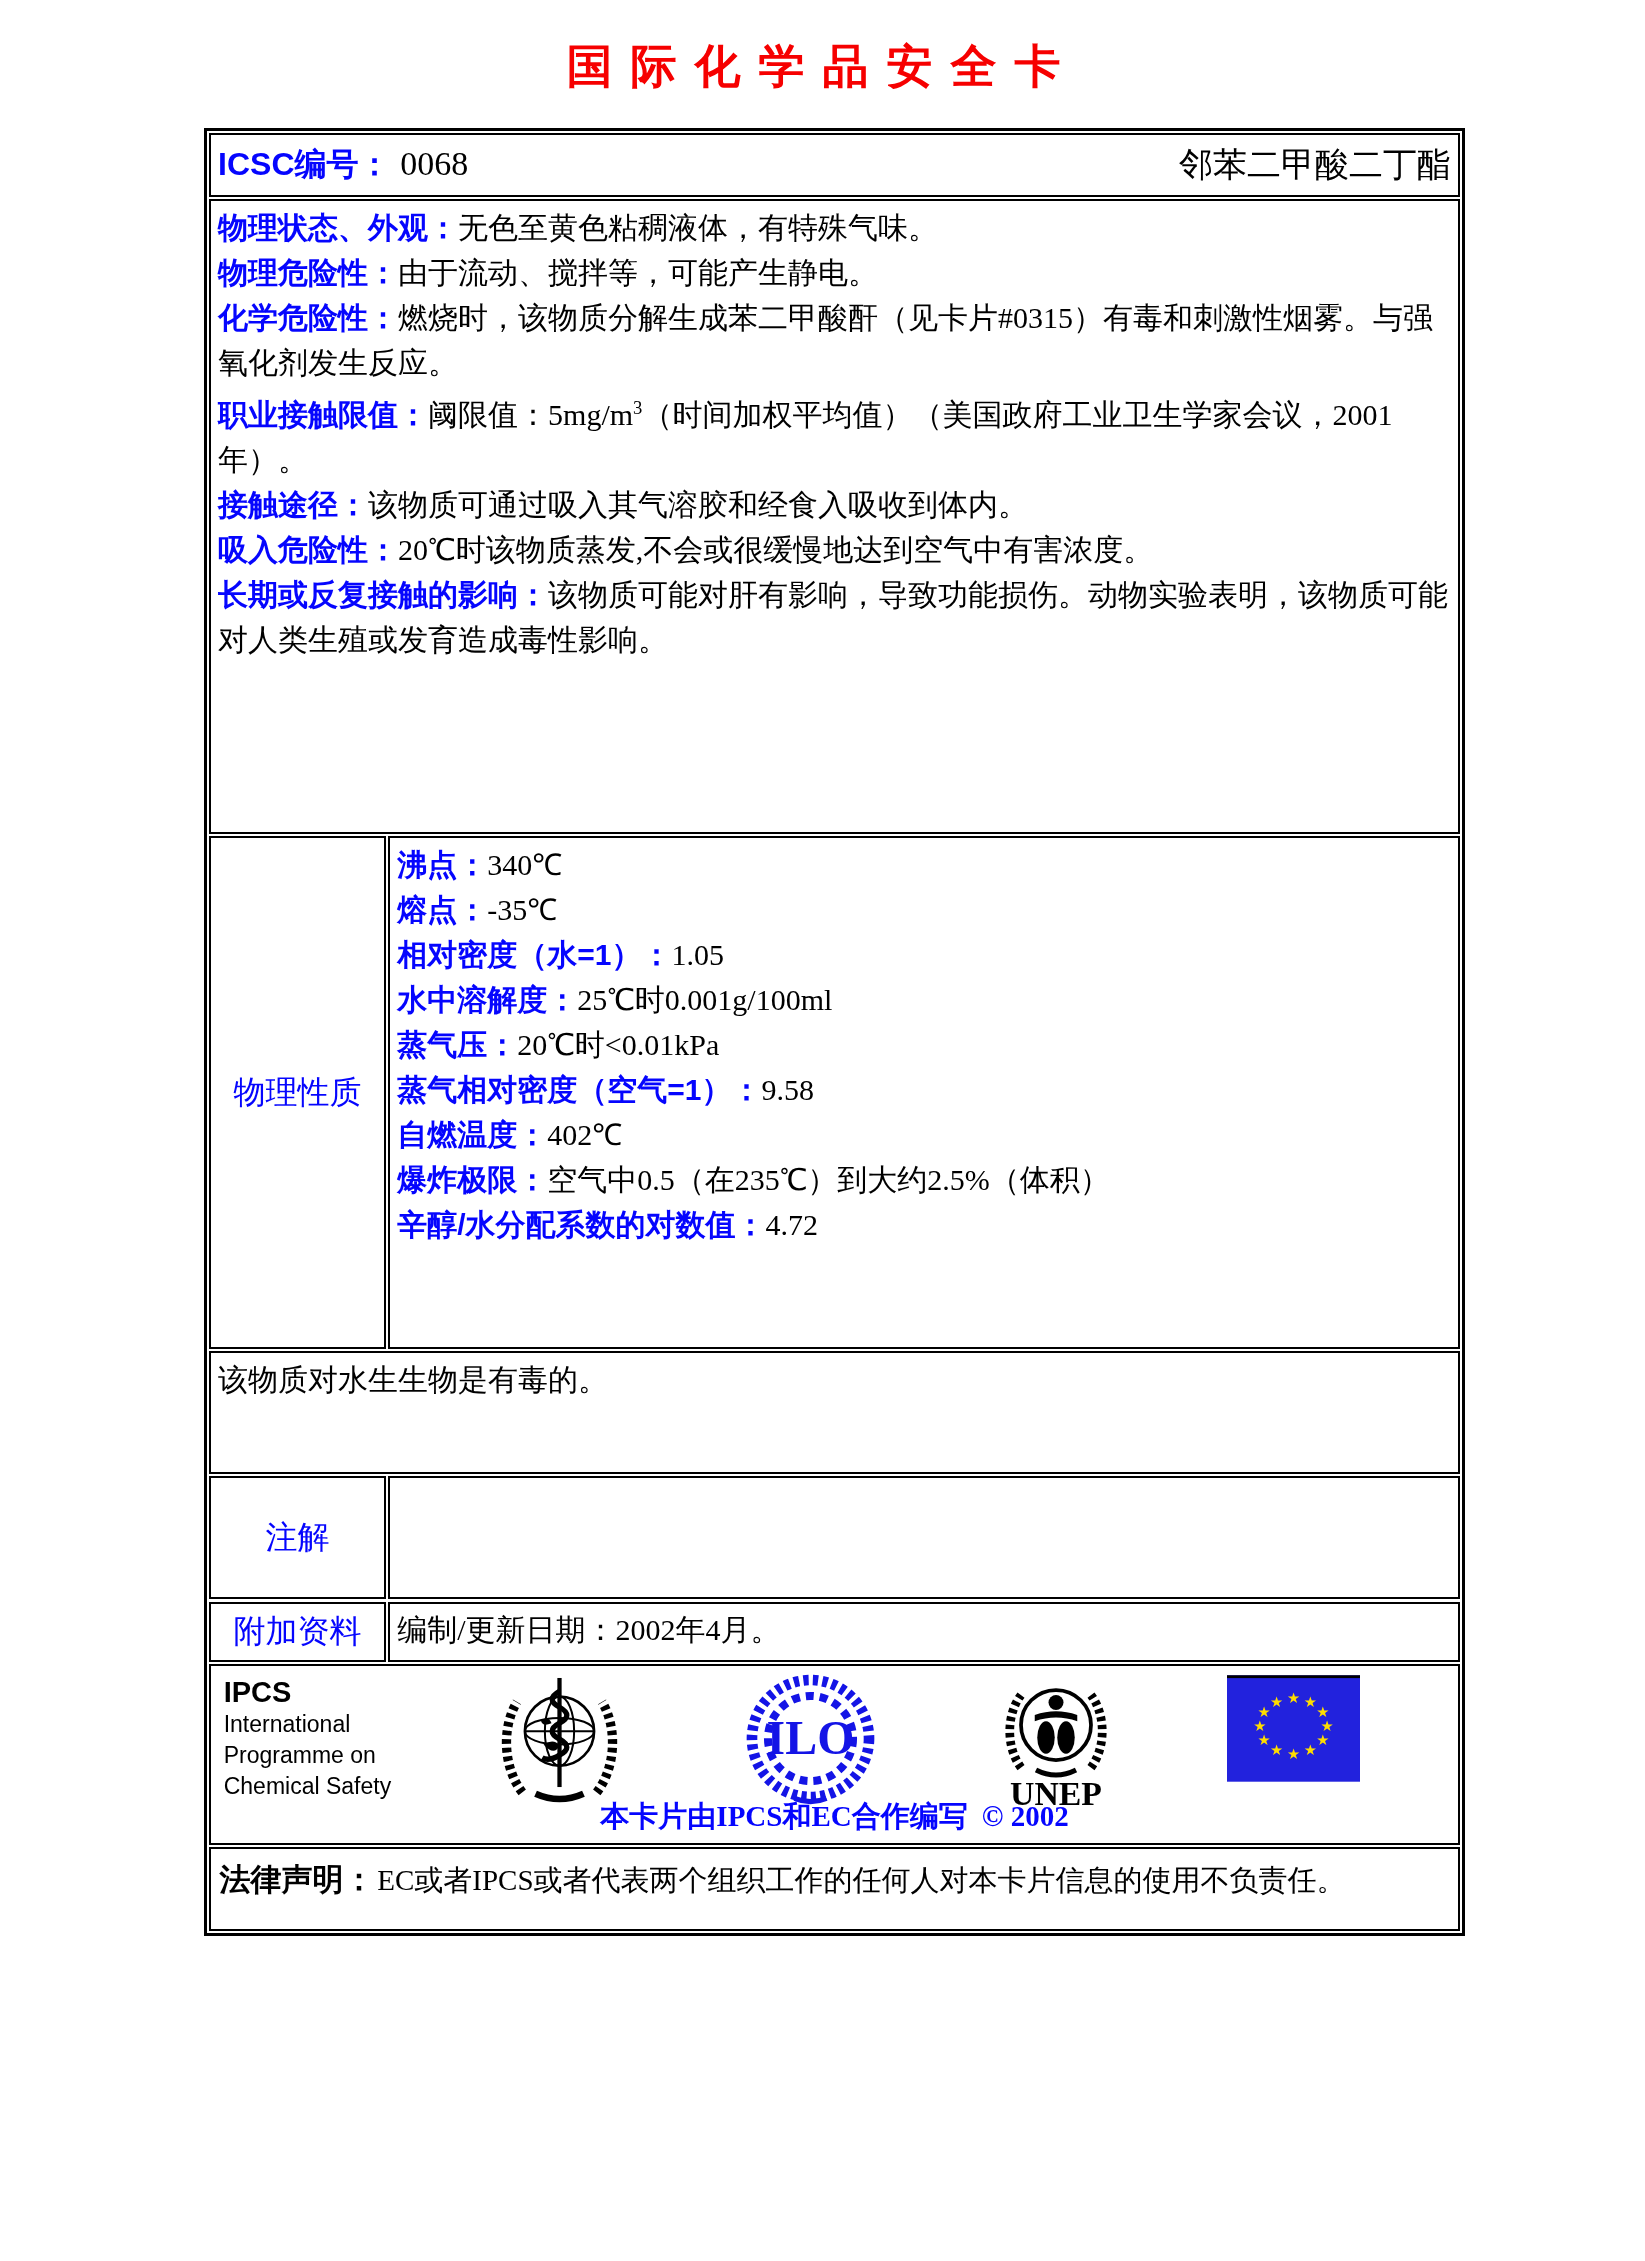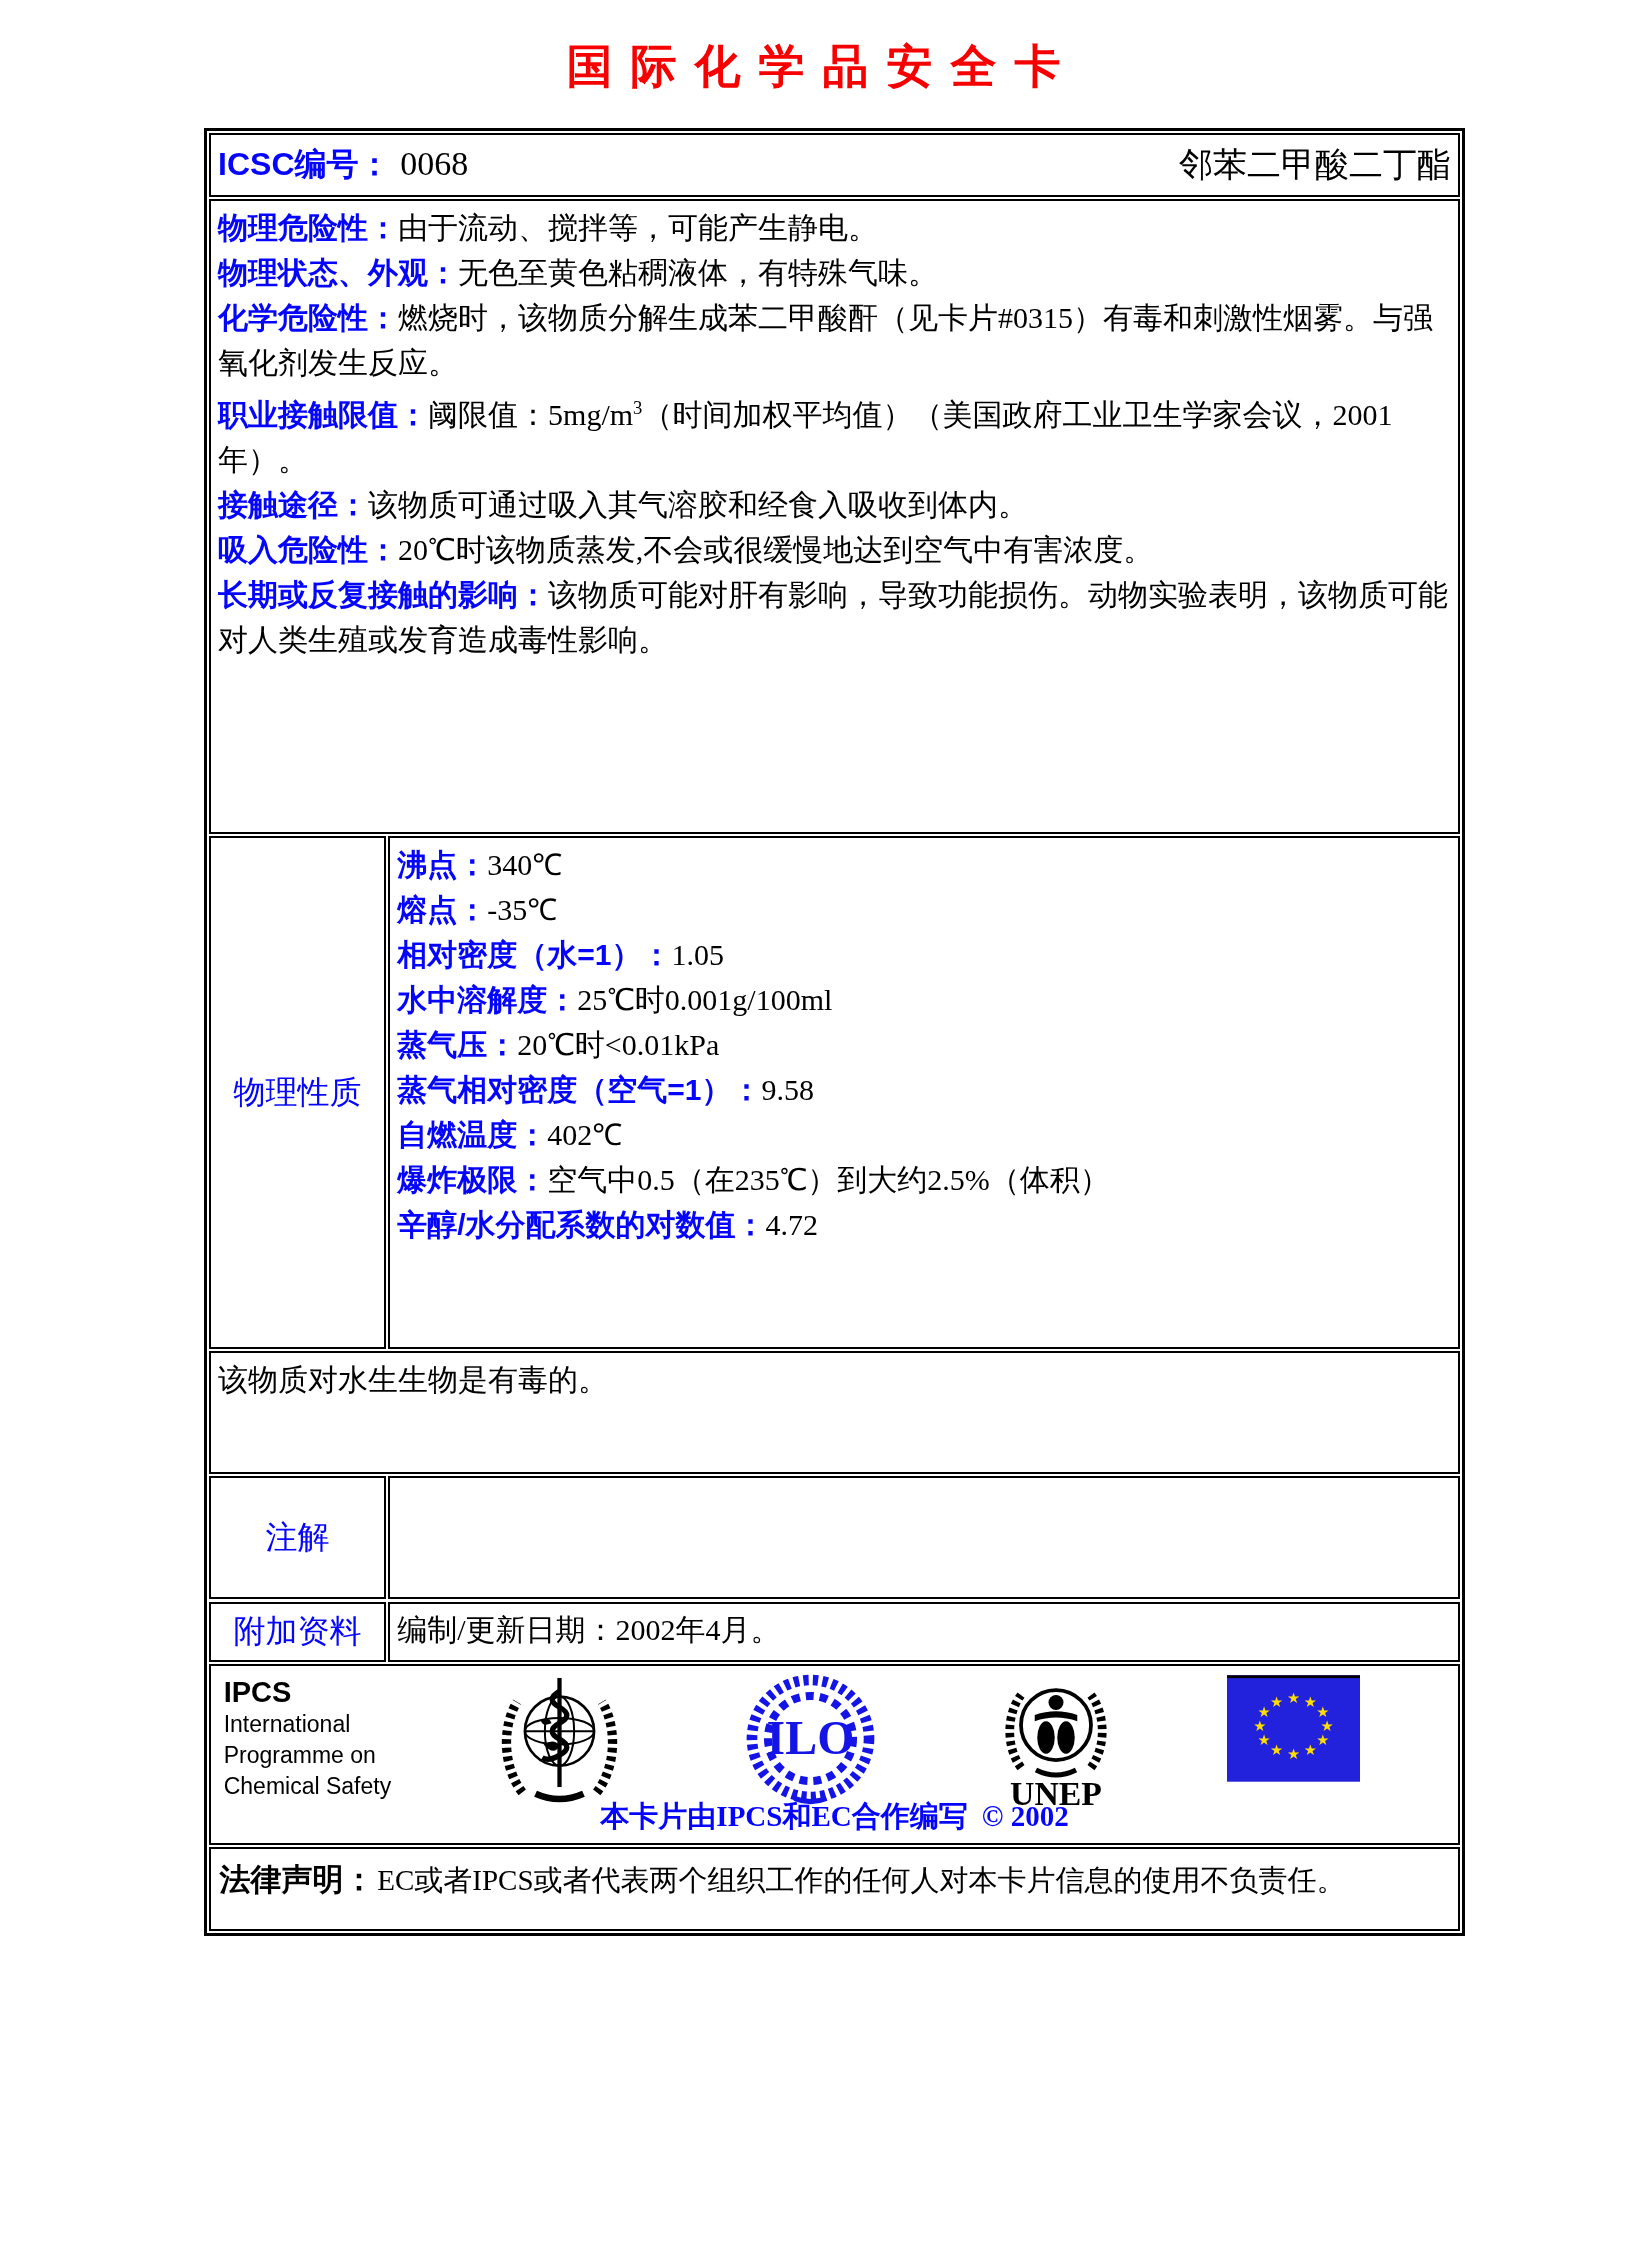--- a/index.html
+++ b/index.html
@@ -50,22 +50,22 @@
       <div class="cell ccell idrow">
         <span>
           <span class="icsc-label">ICSC编号：</span><span class="icsc-num">0068</span>
         </span>
         <span class="chem-name">邻苯二甲酸二丁酯</span>
       </div>
     </div>
 
     <div class="row r2">
       <div class="cell ccell">
+        <div class="tline"><span class="blbl">物理状态、外观：</span><span class="btxt">无色至黄色粘稠液体，有特殊气味。</span></div>
         <div class="tline"><span class="blbl">物理危险性：</span><span class="btxt">由于流动、搅拌等，可能产生静电。</span></div>
-        <div class="tline"><span class="blbl">物理状态、外观：</span><span class="btxt">无色至黄色粘稠液体，有特殊气味。</span></div>
         <div class="tline"><span class="blbl">化学危险性：</span><span class="btxt">燃烧时，该物质分解生成苯二甲酸酐（见卡片#0315）有毒和刺激性烟雾。与强氧化剂发生反应。</span></div>
         <div class="tline"><span class="blbl">职业接触限值：</span><span class="btxt">阈限值：5mg/m</span><sup class="btxt">3</sup><span class="btxt">（时间加权平均值）（美国政府工业卫生学家会议，2001年）。</span></div>
         <div class="tline"><span class="blbl">接触途径：</span><span class="btxt">该物质可通过吸入其气溶胶和经食入吸收到体内。</span></div>
         <div class="tline"><span class="blbl">吸入危险性：</span><span class="btxt">20℃时该物质蒸发,不会或很缓慢地达到空气中有害浓度。</span></div>
         <div class="tline"><span class="blbl">长期或反复接触的影响：</span><span class="btxt">该物质可能对肝有影响，导致功能损伤。动物实验表明，该物质可能对人类生殖或发育造成毒性影响。</span></div>
       </div>
     </div>
 
     <div class="row r3">
       <div class="cell lblcell">物理性质</div>

